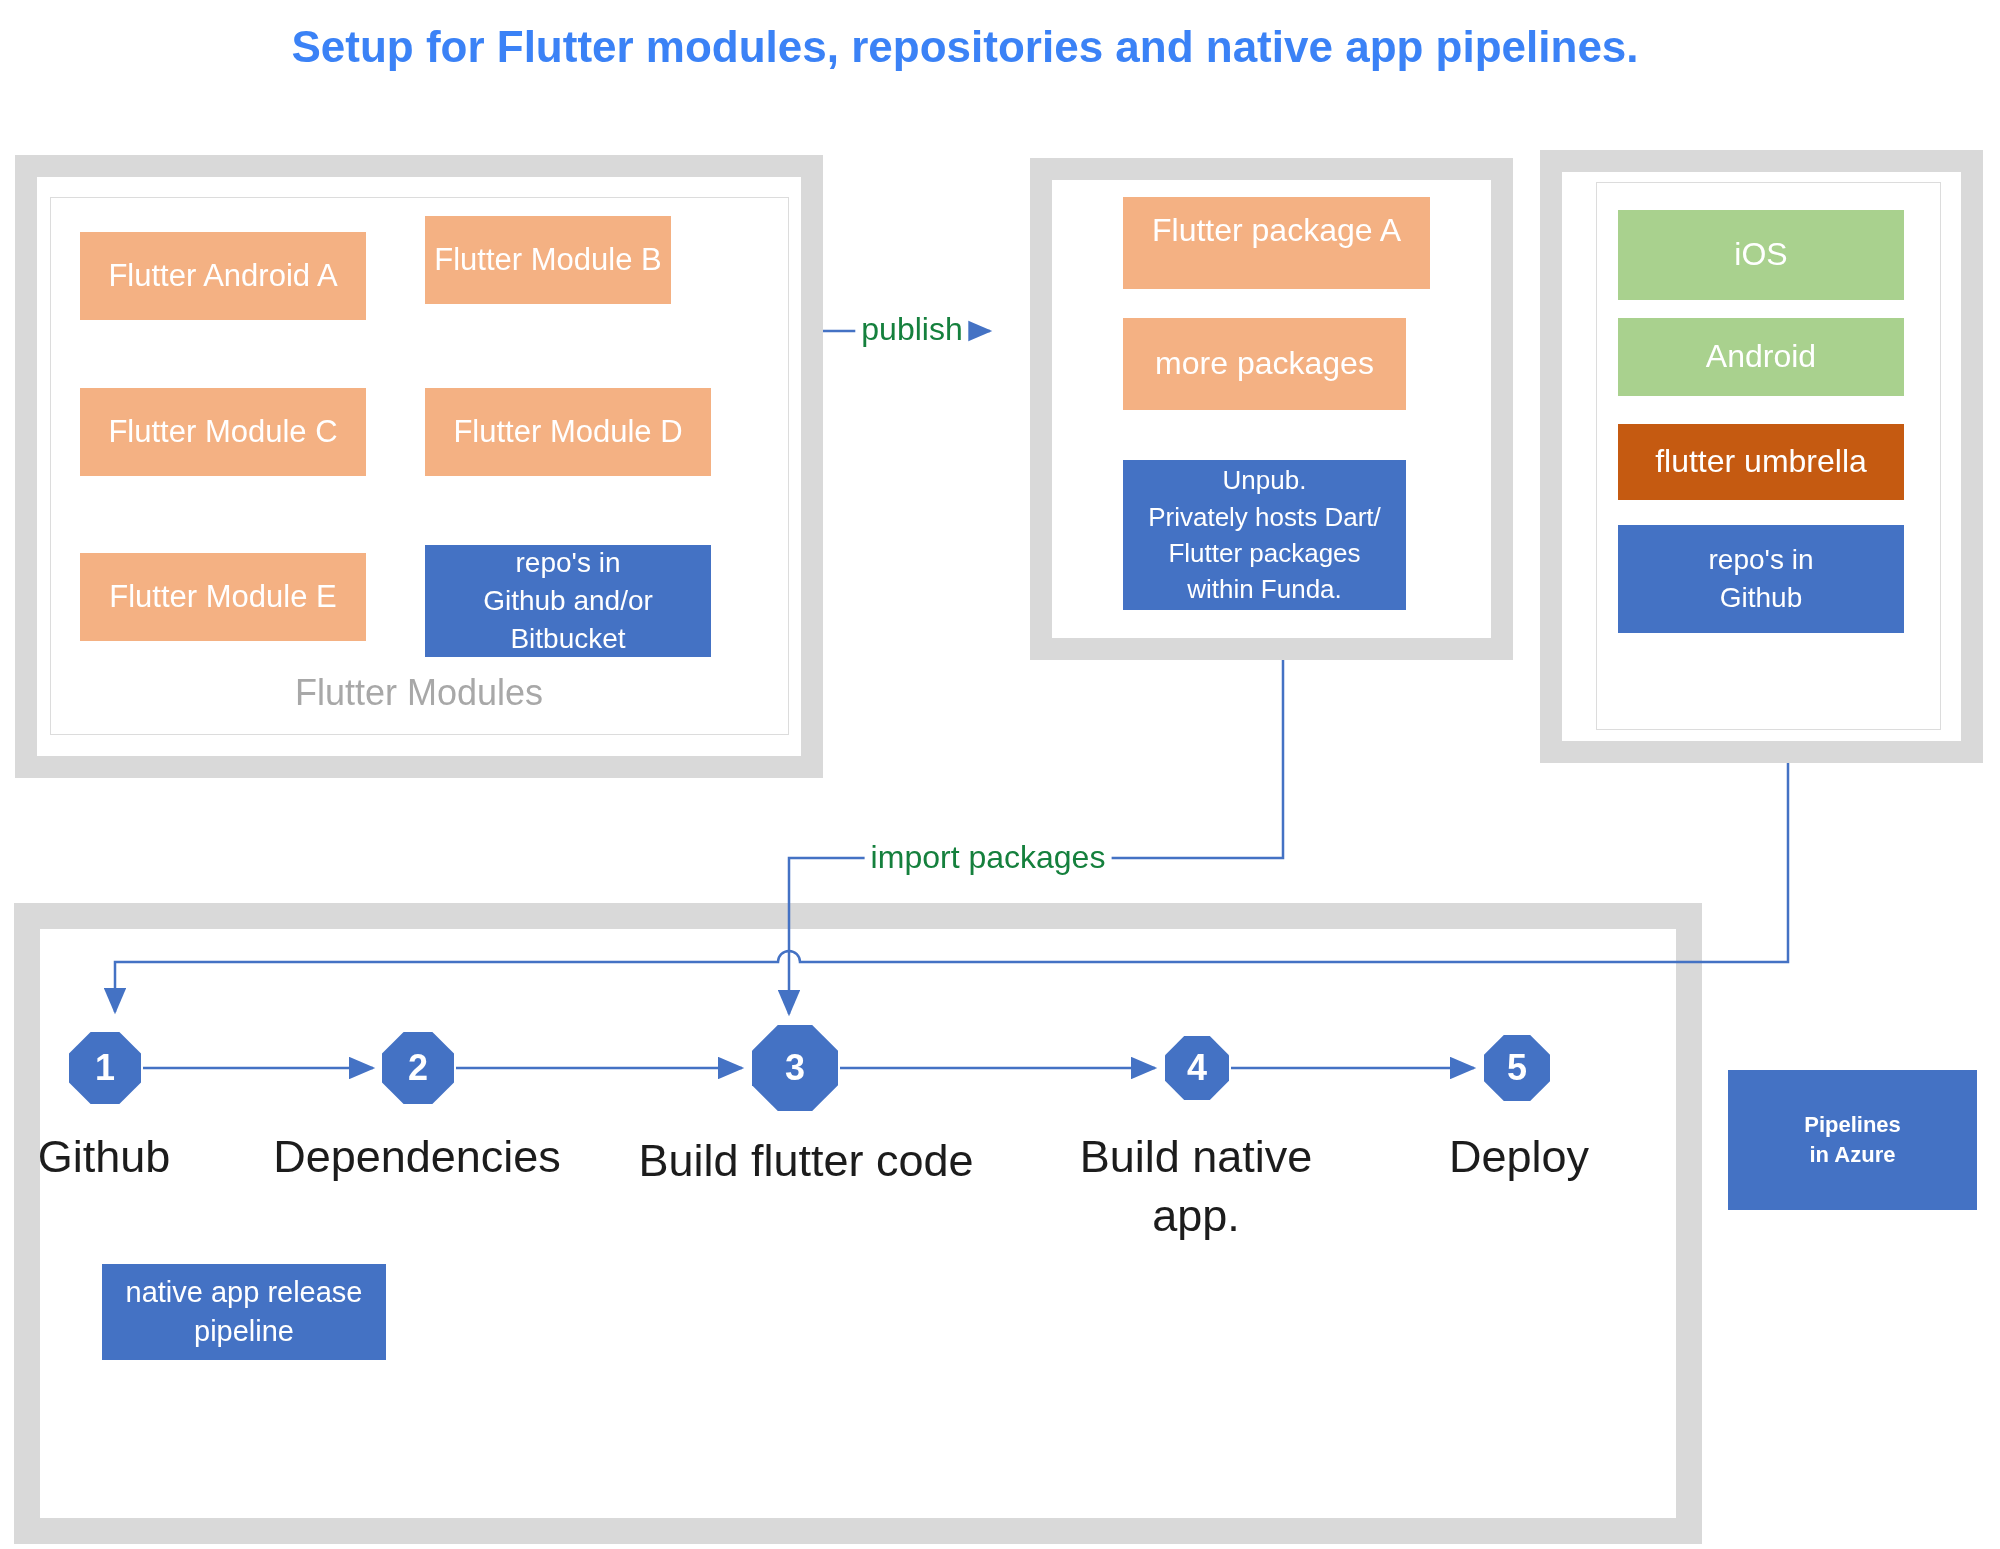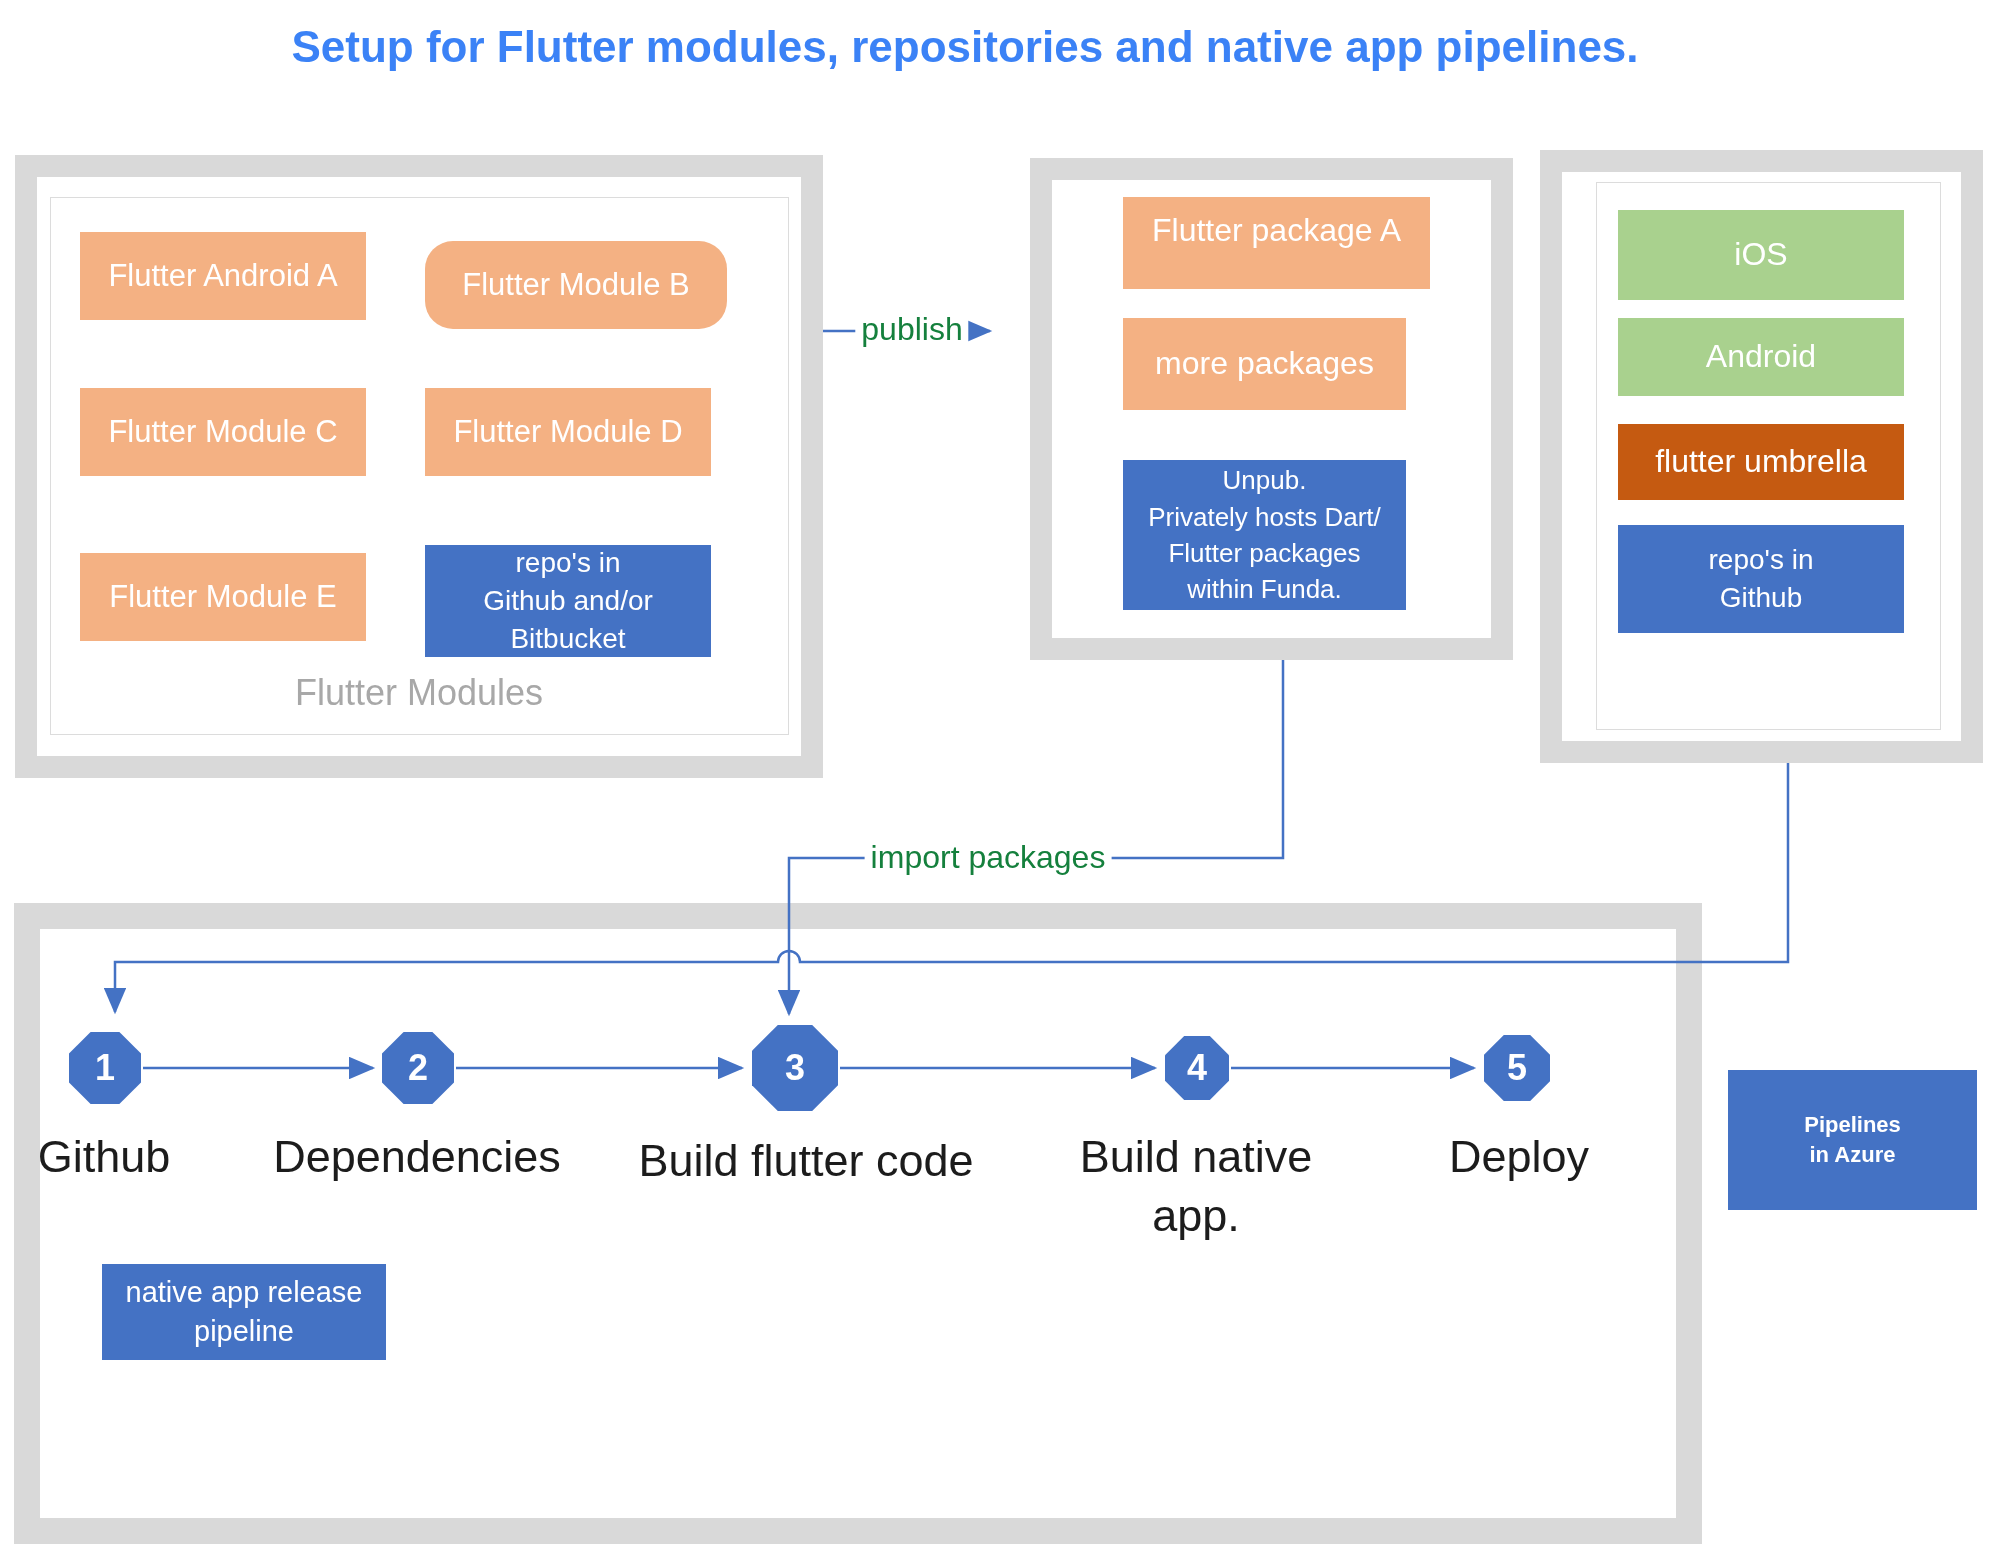--- a/index.html
+++ b/index.html
@@ -55,21 +55,21 @@
 <body>
 
 <div class="canvas">
 
   <div class="title">Setup for Flutter modules, repositories and native app pipelines.</div>
 
   <div class="frame" style="left:15px;top:155px;width:808px;height:623px;"></div>
   <div class="thin" style="left:50px;top:197px;width:739px;height:538px;"></div>
 
   <div class="node orange" style="left:80px;top:232px;width:286px;height:88px;">Flutter Android A</div>
-  <div class="node orange" style="left:425px;top:241px;width:302px;height:88px;border-radius:28px;">Flutter Module B</div>
+  <div class="node orange" style="left:425px;top:216px;width:246px;height:88px;">Flutter Module B</div>
   <div class="node orange" style="left:80px;top:388px;width:286px;height:88px;">Flutter Module C</div>
   <div class="node orange" style="left:425px;top:388px;width:286px;height:88px;">Flutter Module D</div>
   <div class="node orange" style="left:80px;top:553px;width:286px;height:88px;">Flutter Module E</div>
   <div class="node blue f28" style="left:425px;top:545px;width:286px;height:112px;">repo's in
 Github and/or Bitbucket</div>
 
   <div class="caption" style="left:419px;top:672px;">Flutter Modules</div>
 
   <div class="frame" style="left:1030px;top:158px;width:483px;height:502px;"></div>
 

